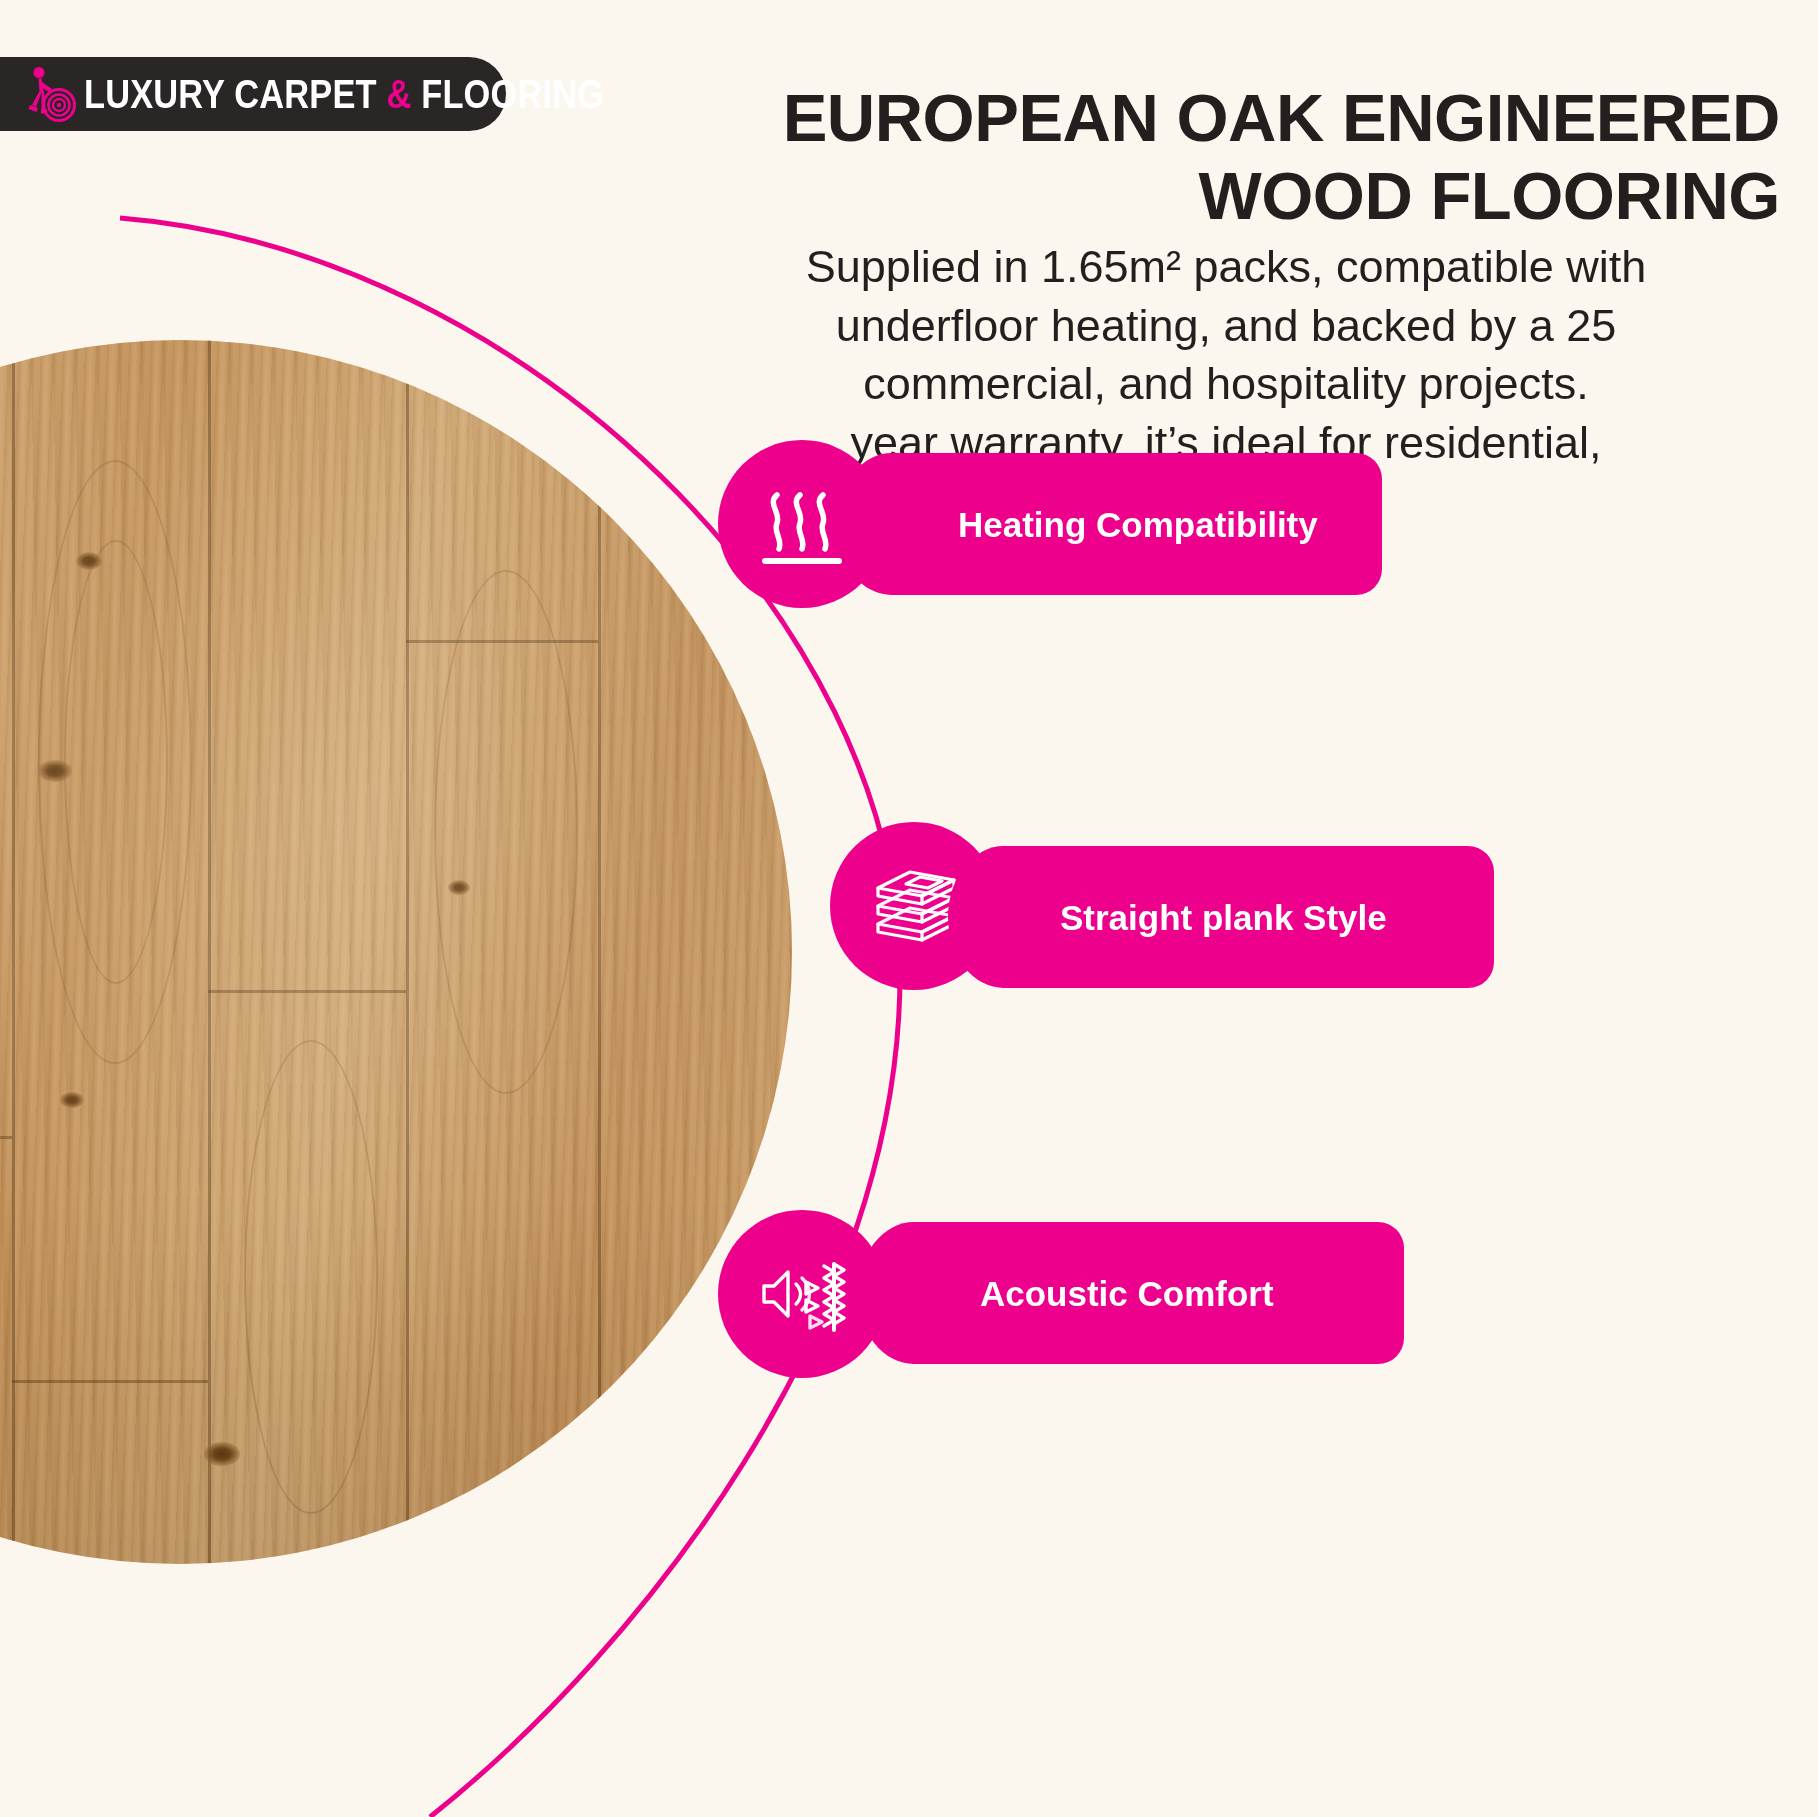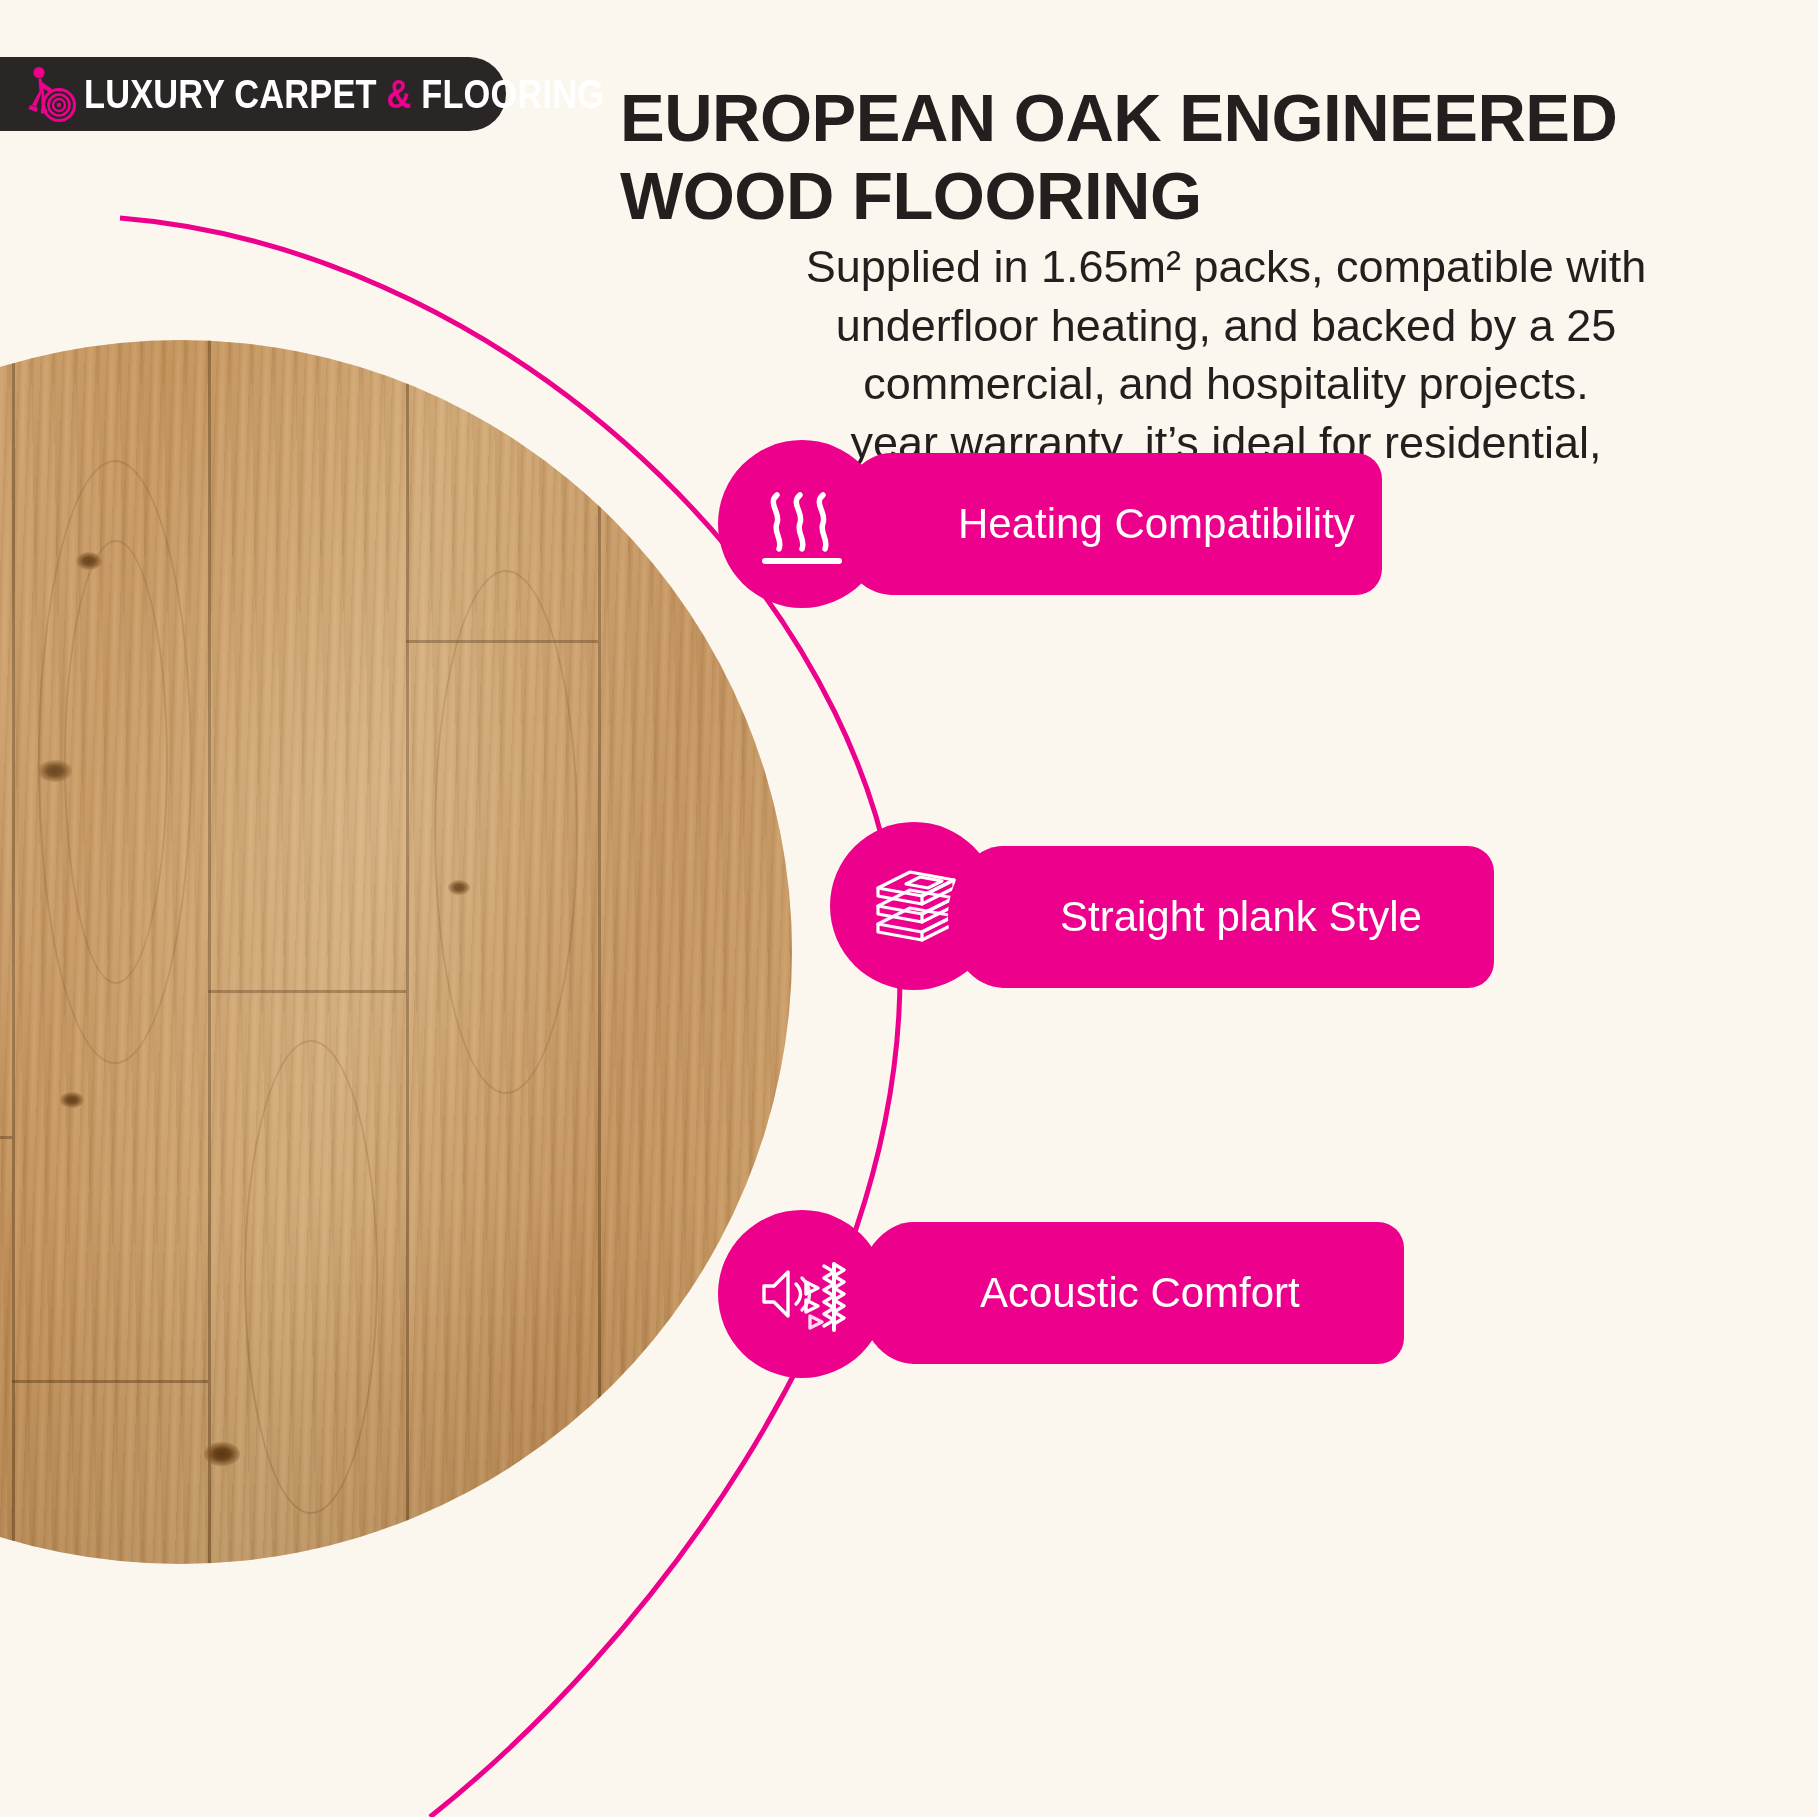--- a/index.html
+++ b/index.html
@@ -34,21 +34,21 @@
     transform:scaleX(0.86);
     transform-origin:left center;
     line-height:1;
   }
   .logo-text .amp{color:#EC008C;}
 
   
   .headline{
     position:absolute;
     left:620px;top:34px;width:1178px;
-    text-align:left;
+    text-align:right;
     color:#231F1E;
     font-family:"Liberation Sans Narrow","Liberation Sans",sans-serif;
     font-weight:bold;
     font-size:67px;
     line-height:1.16;
     letter-spacing:-0.5px;
     padding-right:18px;box-sizing:border-box;
     z-index:30;
   }
   .headline .l2{display:block;}
@@ -128,24 +128,24 @@
   }
   .feat-bar .cap{
     position:absolute;left:-54px;top:0;width:56px;height:142px;
     background:#EC008C;
     border-top-left-radius:56px 71px;
     border-bottom-left-radius:56px 71px;
   }
   .feat-label{
     color:#FFFFFF;
     font-family:"Liberation Sans Narrow","Liberation Sans",sans-serif;
-    font-size:42px;
+    font-size:35px;
     line-height:1;
     white-space:nowrap;
-    position:relative;z-index:2;
+    position:relative;z-index:2;font-weight:bold;
   }
 
   
   #feature-heating .feat-circle{left:718px;top:440px;}
   #feature-heating .feat-bar{left:890px;top:453px;width:492px;padding-left:68px;}
   #feature-plank   .feat-circle{left:830px;top:822px;}
   #feature-plank   .feat-bar{left:1002px;top:846px;width:492px;padding-left:58px;}
   #feature-acoustic .feat-circle{left:718px;top:1210px;}
   #feature-acoustic .feat-bar{left:912px;top:1222px;width:492px;padding-left:68px;}
 </style>

